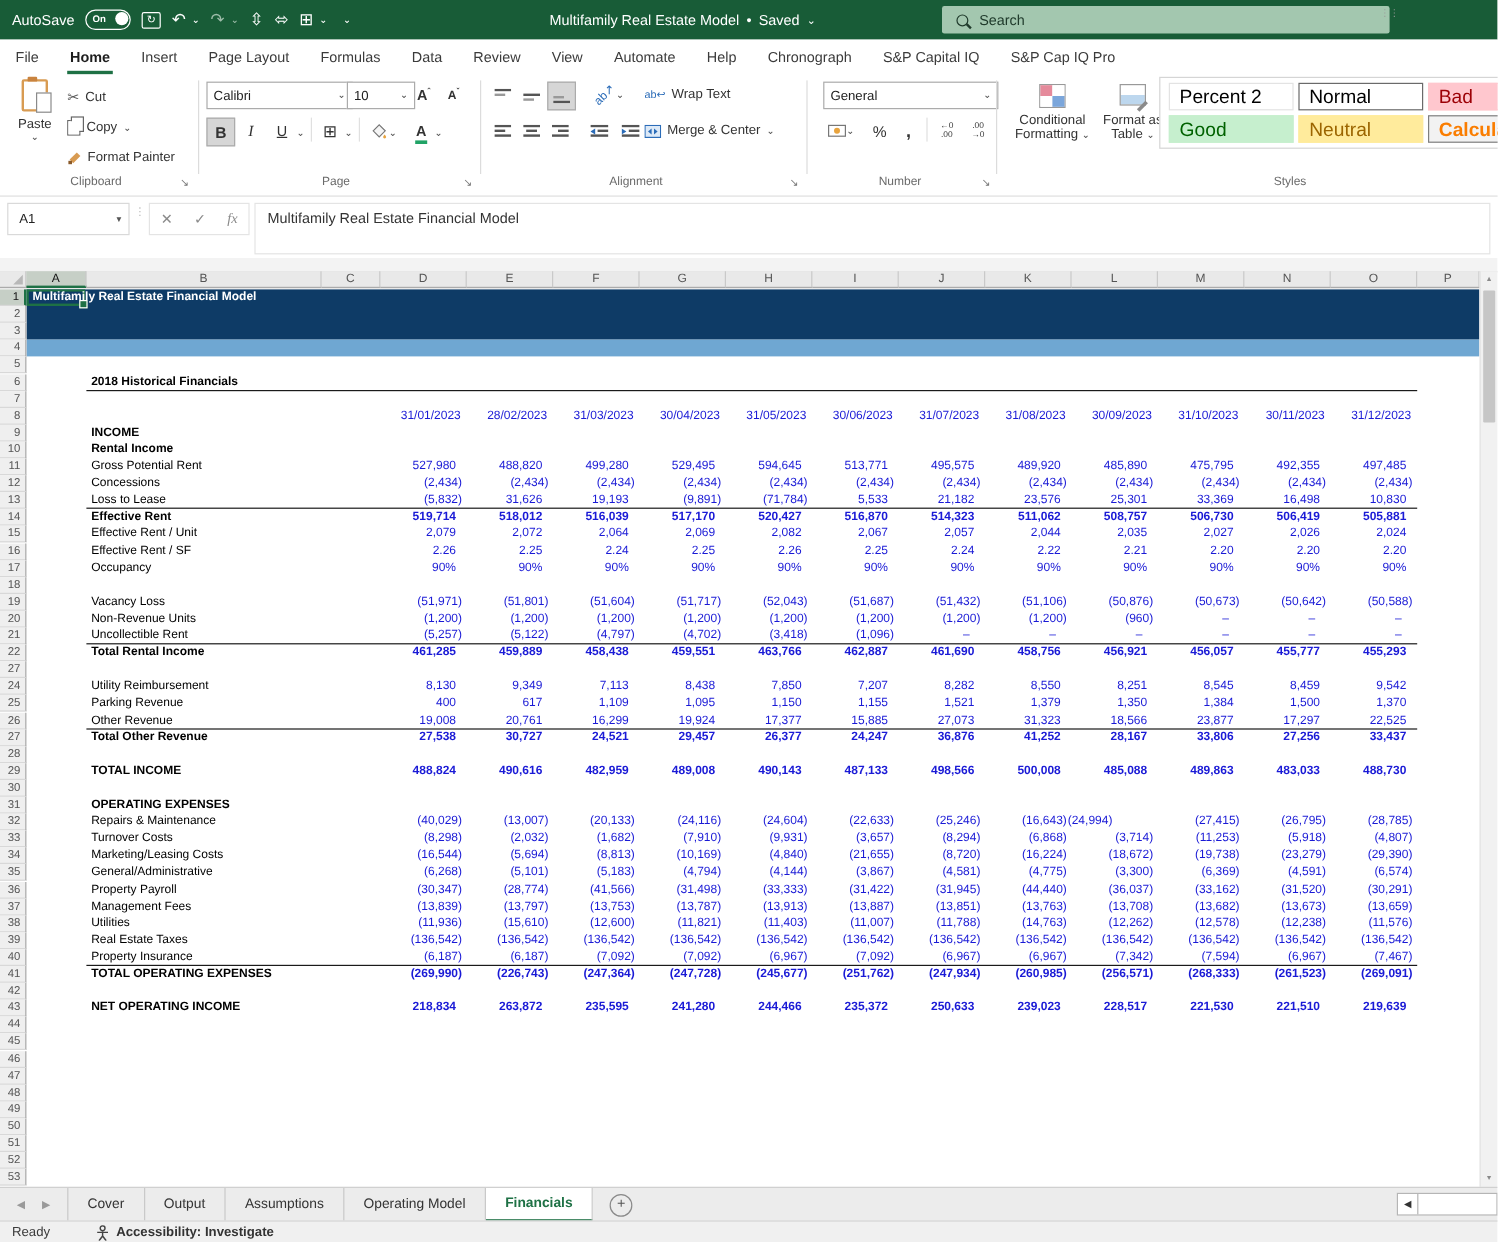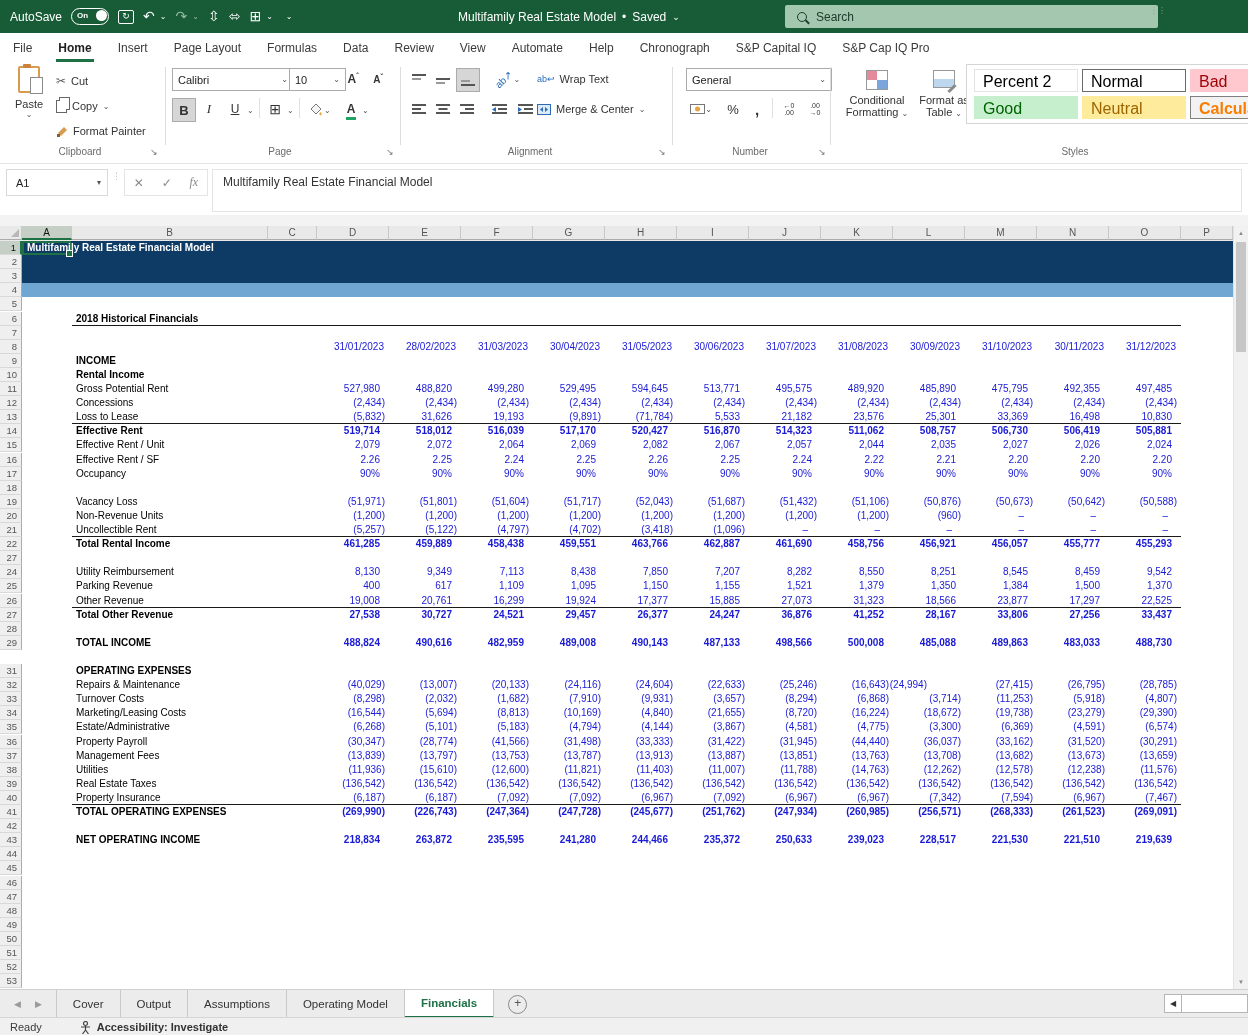--- a/index.html
+++ b/index.html
@@ -694,20 +694,23 @@
       <div class="cellv pos bold" style="left: 533px;">489,008</div>
       <div class="cellv pos bold" style="left: 605px;">490,143</div>
       <div class="cellv pos bold" style="left: 677px;">487,133</div>
       <div class="cellv pos bold" style="left: 749px;">498,566</div>
       <div class="cellv pos bold" style="left: 821px;">500,008</div>
       <div class="cellv pos bold" style="left: 893px;">485,088</div>
       <div class="cellv pos bold" style="left: 965px;">489,863</div>
       <div class="cellv pos bold" style="left: 1037px;">483,033</div>
       <div class="cellv pos bold" style="left: 1109px;">488,730</div>
     </div>
+    <div class="srow" style="top: 408.9px;">
+      <div class="rownum">30</div>
+    </div>
     <div class="srow" style="top: 423px;">
       <div class="rownum">31</div>
       <div class="rlabel bold">OPERATING EXPENSES</div>
     </div>
     <div class="srow" style="top: 437.1px;">
       <div class="rownum">32</div>
       <div class="rlabel">Repairs &amp; Maintenance</div>
       <div class="cellv neg" style="left: 317px;">(40,029)</div>
       <div class="cellv neg" style="left: 389px;">(13,007)</div>
       <div class="cellv neg" style="left: 461px;">(20,133)</div>
@@ -748,21 +751,21 @@
       <div class="cellv neg" style="left: 677px;">(21,655)</div>
       <div class="cellv neg" style="left: 749px;">(8,720)</div>
       <div class="cellv neg" style="left: 821px;">(16,224)</div>
       <div class="cellv neg" style="left: 893px;">(18,672)</div>
       <div class="cellv neg" style="left: 965px;">(19,738)</div>
       <div class="cellv neg" style="left: 1037px;">(23,279)</div>
       <div class="cellv neg" style="left: 1109px;">(29,390)</div>
     </div>
     <div class="srow" style="top: 479.4px;">
       <div class="rownum">35</div>
-      <div class="rlabel">Estate/Administrative</div>
+      <div class="rlabel">General/Administrative</div>
       <div class="cellv neg" style="left: 317px;">(6,268)</div>
       <div class="cellv neg" style="left: 389px;">(5,101)</div>
       <div class="cellv neg" style="left: 461px;">(5,183)</div>
       <div class="cellv neg" style="left: 533px;">(4,794)</div>
       <div class="cellv neg" style="left: 605px;">(4,144)</div>
       <div class="cellv neg" style="left: 677px;">(3,867)</div>
       <div class="cellv neg" style="left: 749px;">(4,581)</div>
       <div class="cellv neg" style="left: 821px;">(4,775)</div>
       <div class="cellv neg" style="left: 893px;">(3,300)</div>
       <div class="cellv neg" style="left: 965px;">(6,369)</div>

